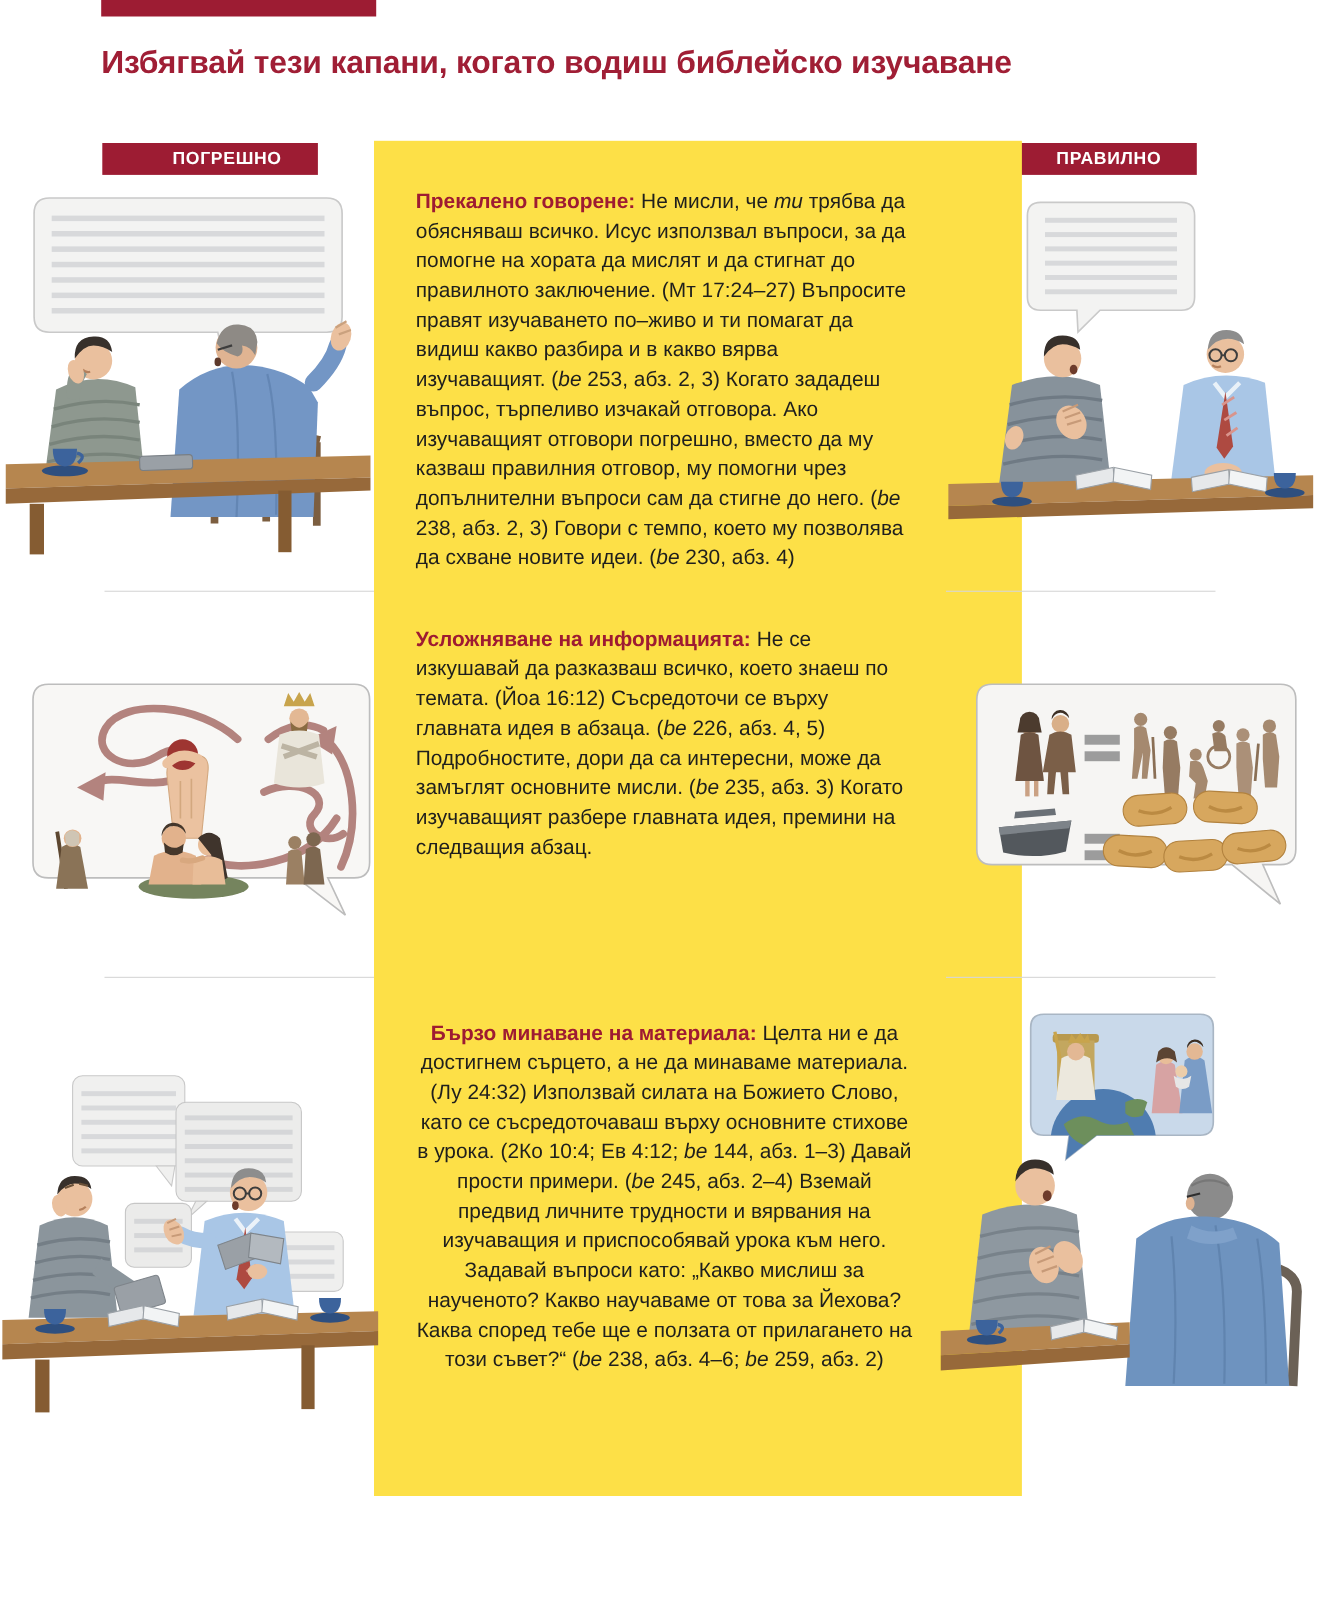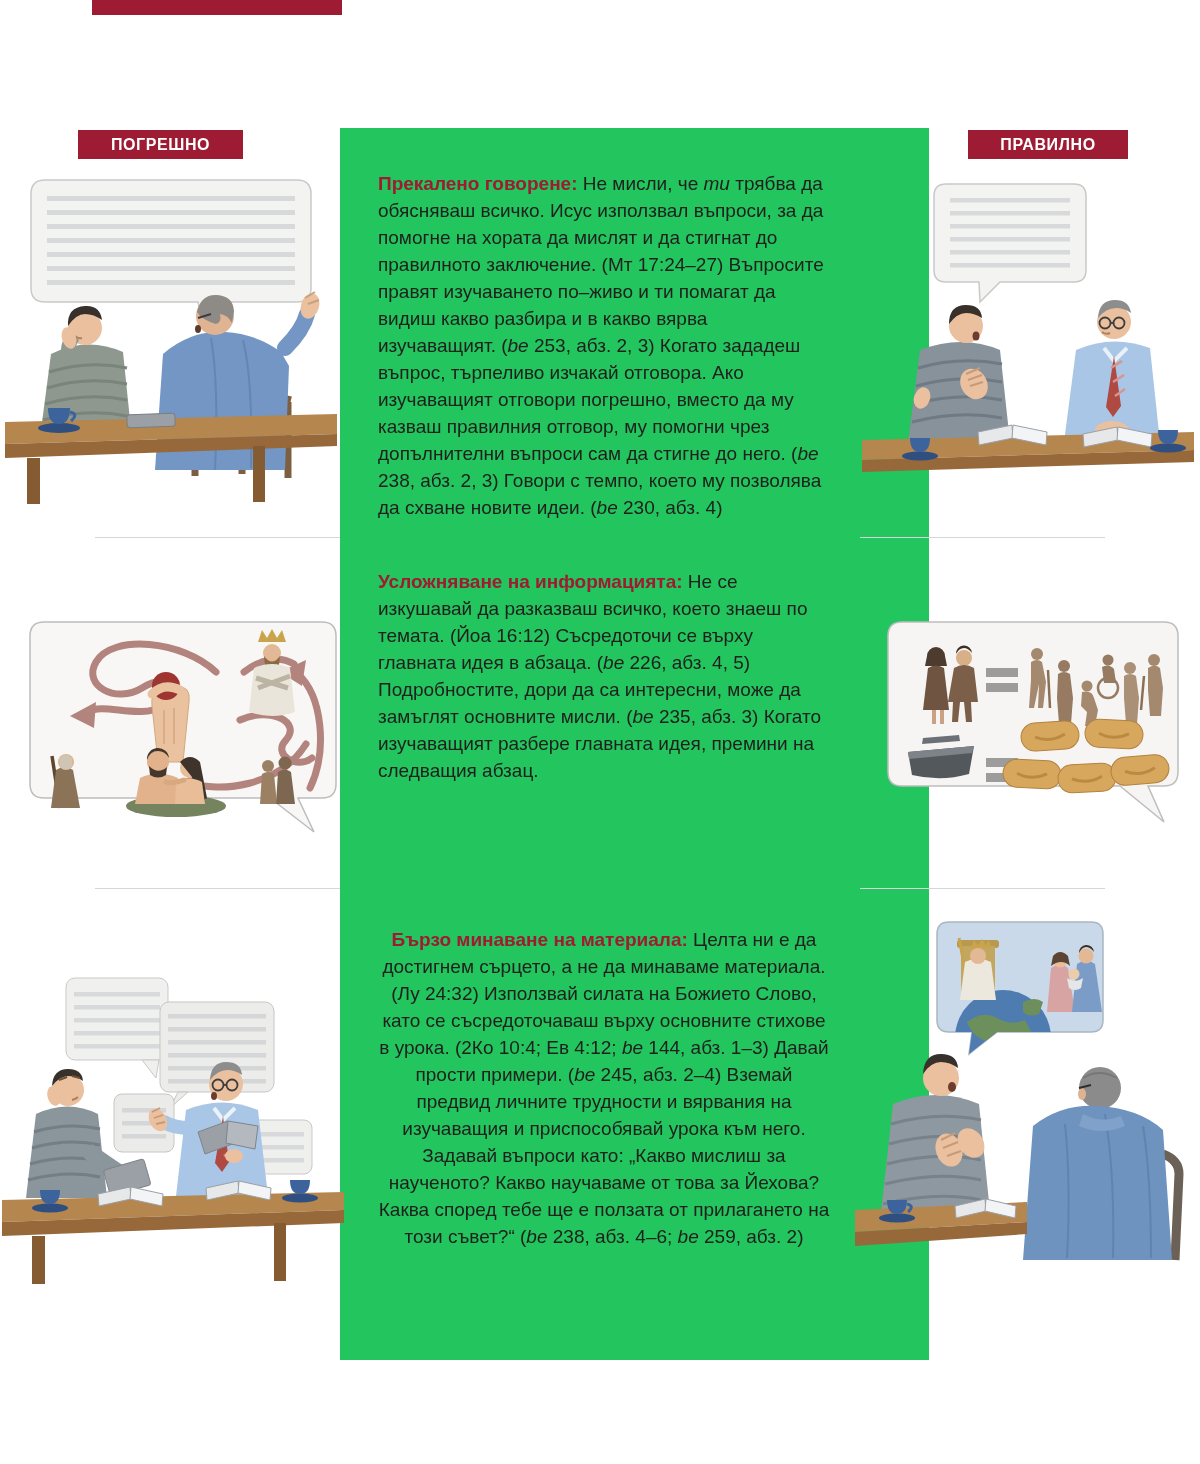--- a/index.html
+++ b/index.html
@@ -4,23 +4,23 @@
 <style>
   html,body{margin:0;padding:0;background:#fff;}
   .page{position:relative;width:1200px;height:1464px;background:#ffffff;
         font-family:"Liberation Sans",sans-serif;overflow:hidden;}
   .top-bar{position:absolute;left:92px;top:0;width:250px;height:15px;background:#9d1c33;}
   .title{position:absolute;left:92px;top:40px;margin:0;font-size:29px;line-height:34px;
          font-weight:bold;color:#a01e35;letter-spacing:-0.2px;}
   .badge{position:absolute;top:130px;height:29px;background:#9d1c33;color:#fff;
          font-size:16px;font-weight:bold;letter-spacing:0.6px;
          display:flex;align-items:center;justify-content:center;}
-  .badge-wrong{left:78px;width:165px;}
-  .badge-right{left:968px;width:160px;}
-  .panel{position:absolute;left:340px;top:128px;width:589px;height:1232px;background:#22c55e;}
+  .badge-wrong{left:93px;width:165px;padding-left:31px;}
+  .badge-right{left:928px;width:160px;}
+  .panel{position:absolute;left:340px;top:128px;width:589px;height:1232px;background:#fde047;}
   .block{position:absolute;left:38px;width:452px;margin:0;font-size:19px;line-height:27px;
          color:#1f1f1d;}
   .block .lead{color:#9e1b32;font-weight:bold;}
   .b1{top:42px;} .b2{top:440px;} .b3{top:798px;text-align:center;}
   .divider{position:absolute;height:1px;background:#d6d6d6;}
   .d1{left:95px;top:537px;width:245px;}
   .d2{left:860px;top:537px;width:245px;}
   .d3{left:95px;top:888px;width:245px;}
   .d4{left:860px;top:888px;width:245px;}
   .ill{position:absolute;}
@@ -31,20 +31,21 @@
   .pos5{left:2px;top:972px;width:342px;height:314px;}
   .pos6{left:855px;top:910px;width:347px;height:354px;}
   i{font-style:italic;}
 </style>
 </head>
 <body>
 
 <div class="page">
 
   <div class="top-bar"></div>
+  <h1 class="title">Избягвай тези капани, когато водиш библейско изучаване</h1>
 
   <div class="badge badge-wrong">ПОГРЕШНО</div>
   <div class="badge badge-right">ПРАВИЛНО</div>
 
   <div class="panel">
     <p class="block b1"><span class="lead">Прекалено говорене:</span> <span>Не мисли, че <i>ти</i> трябва да обясняваш всичко. Исус използвал въпроси, за да помогне на хората да мислят и да стигнат до правилното заключение. (Мт 17:24–27) Въпросите правят изучаването по–живо и ти помагат да видиш какво разбира и в какво вярва изучаващият. (<i>be</i> 253, абз. 2, 3) Когато зададеш въпрос, търпеливо изчакай отговора. Ако изучаващият отговори погрешно, вместо да му казваш правилния отговор, му помогни чрез допълнителни въпроси сам да стигне до него. (<i>be</i> 238, абз. 2, 3) Говори с темпо, което му позволява да схване новите идеи. (<i>be</i> 230, абз. 4)</span></p>
     <p class="block b2"><span class="lead">Усложняване на информацията:</span> <span>Не се изкушавай да разказваш всичко, което знаеш по темата. (Йоа 16:12) Съсредоточи се върху главната идея в абзаца. (<i>be</i> 226, абз. 4, 5) Подробностите, дори да са интересни, може да замъглят основните мисли. (<i>be</i> 235, абз. 3) Когато изучаващият разбере главната идея, премини на следващия абзац.</span></p>
     <p class="block b3"><span class="lead">Бързо минаване на материала:</span> <span>Целта ни е да достигнем сърцето, а не да минаваме материала. (Лу 24:32) Използвай силата на Божието Слово, като се съсредоточаваш върху основните стихове в урока. (2Ко 10:4; Ев 4:12; <i>be</i> 144, абз. 1–3) Давай прости примери. (<i>be</i> 245, абз. 2–4) Вземай предвид личните трудности и вярвания на изучаващия и приспособявай урока към него. Задавай въпроси като: „Какво мислиш за наученото? Какво научаваме от това за Йехова? Каква според тебе ще е ползата от прилагането на този съвет?“ (<i>be</i> 238, абз. 4–6; <i>be</i> 259, абз. 2)</span></p>
   </div>
 

